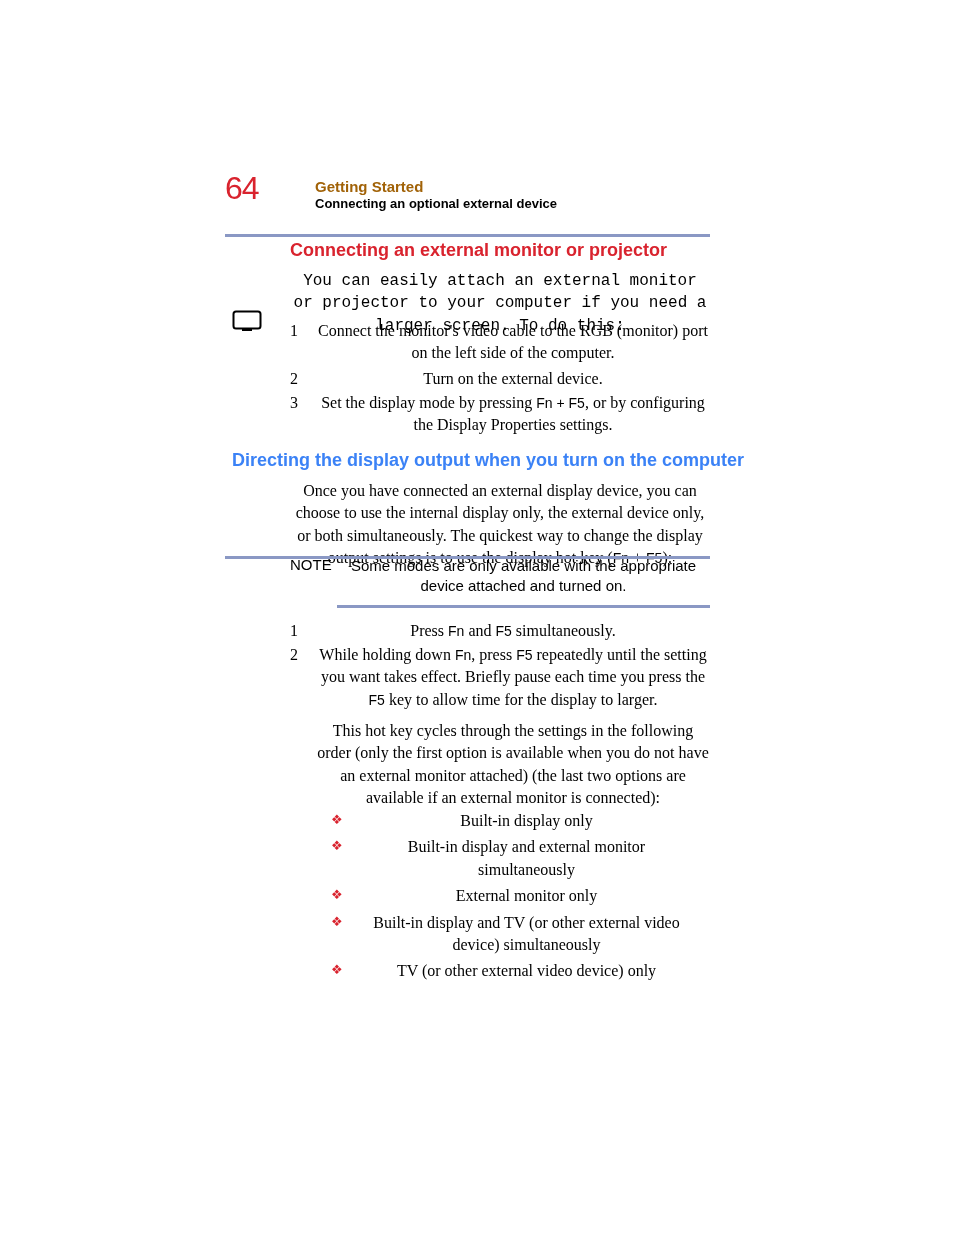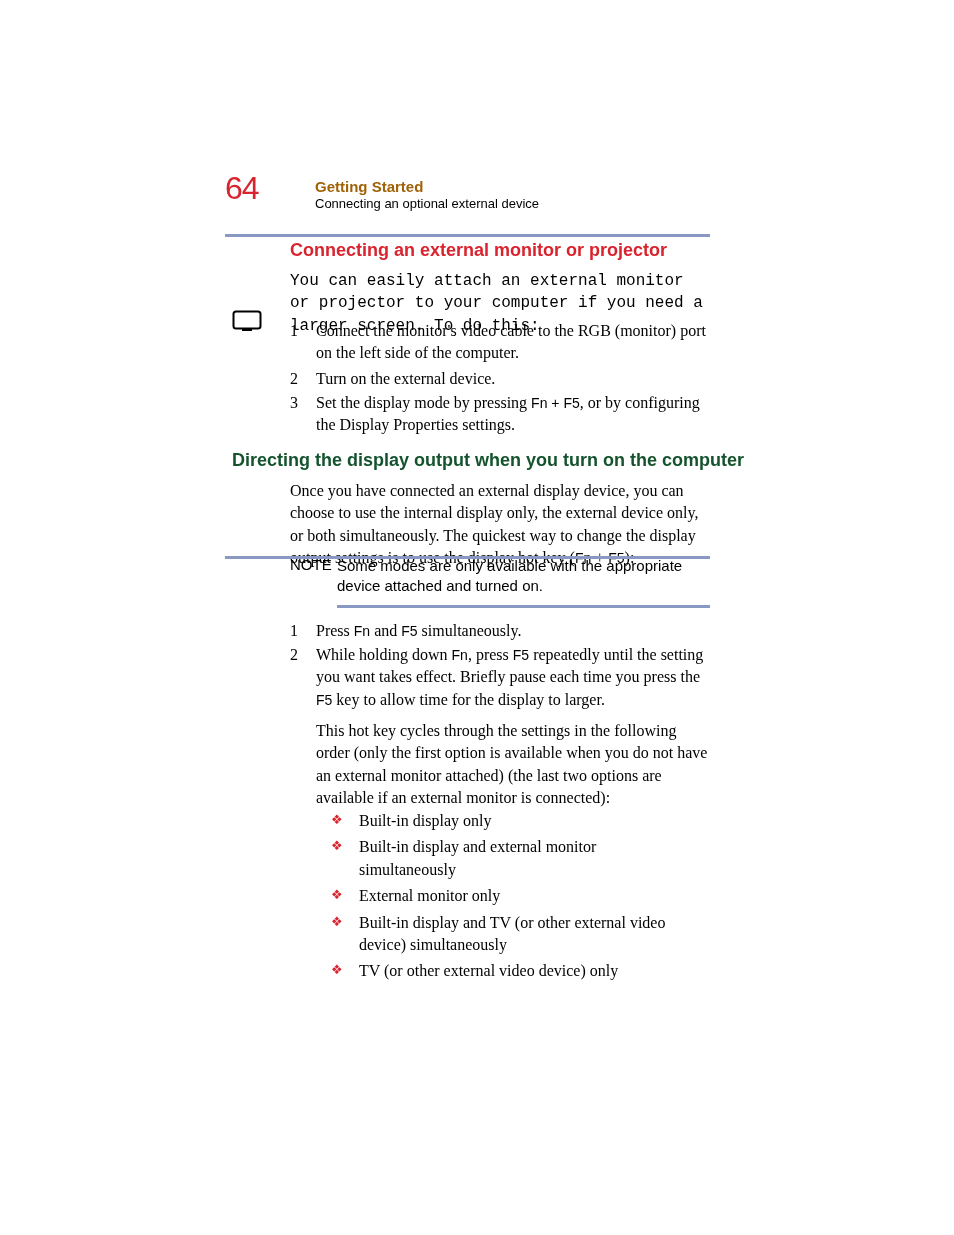--- a/index.html
+++ b/index.html
@@ -8,20 +8,21 @@
     background: #fff;
     font-family: Arial, Helvetica, sans-serif;
     color: #000;
     width: 954px;
   }
   .page {
     position: relative;
     width: 954px;
     height: 1125px;
     box-sizing: border-box;
+    text-align: center;
   }
   .header {
     position: absolute;
     top: 170px;
     left: 225px;
     width: 485px;
   }
   .page-number {
     font-family: Arial, Helvetica, sans-serif;
     font-size: 32px;
@@ -44,20 +45,21 @@
     letter-spacing: 0;
   }
   .header-subtitle {
     position: absolute;
     left: 90px;
     top: 26px;
     font-size: 13px;
     color: #000;
     font-family: "Arial Narrow", Arial, sans-serif;
     font-stretch: condensed;
+    font-weight: bold;
   }
   .blue-rule {
     position: absolute;
     left: 225px;
     right: 244px;
     border: 0;
     border-top: 3px solid #8a98c4;
   }
   .blue-rule.top { top: 226px; }
   .h2-red {
@@ -67,21 +69,21 @@
     font-weight: 700;
     color: #d9232e;
     font-family: "Arial Narrow", Arial, sans-serif;
     font-stretch: condensed;
   }
   .h1-red {
     position: absolute;
     left: 232px;
     font-size: 18px;
     font-weight: 700;
-    color: #14532d;
+    color: #3b82f6;
     font-family: "Arial Narrow", Arial, sans-serif;
     font-stretch: condensed;
   }
   .body-text {
     position: absolute;
     left: 290px;
     right: 244px;
     font-size: 16px;
     line-height: 1.4;
     color: #000;

